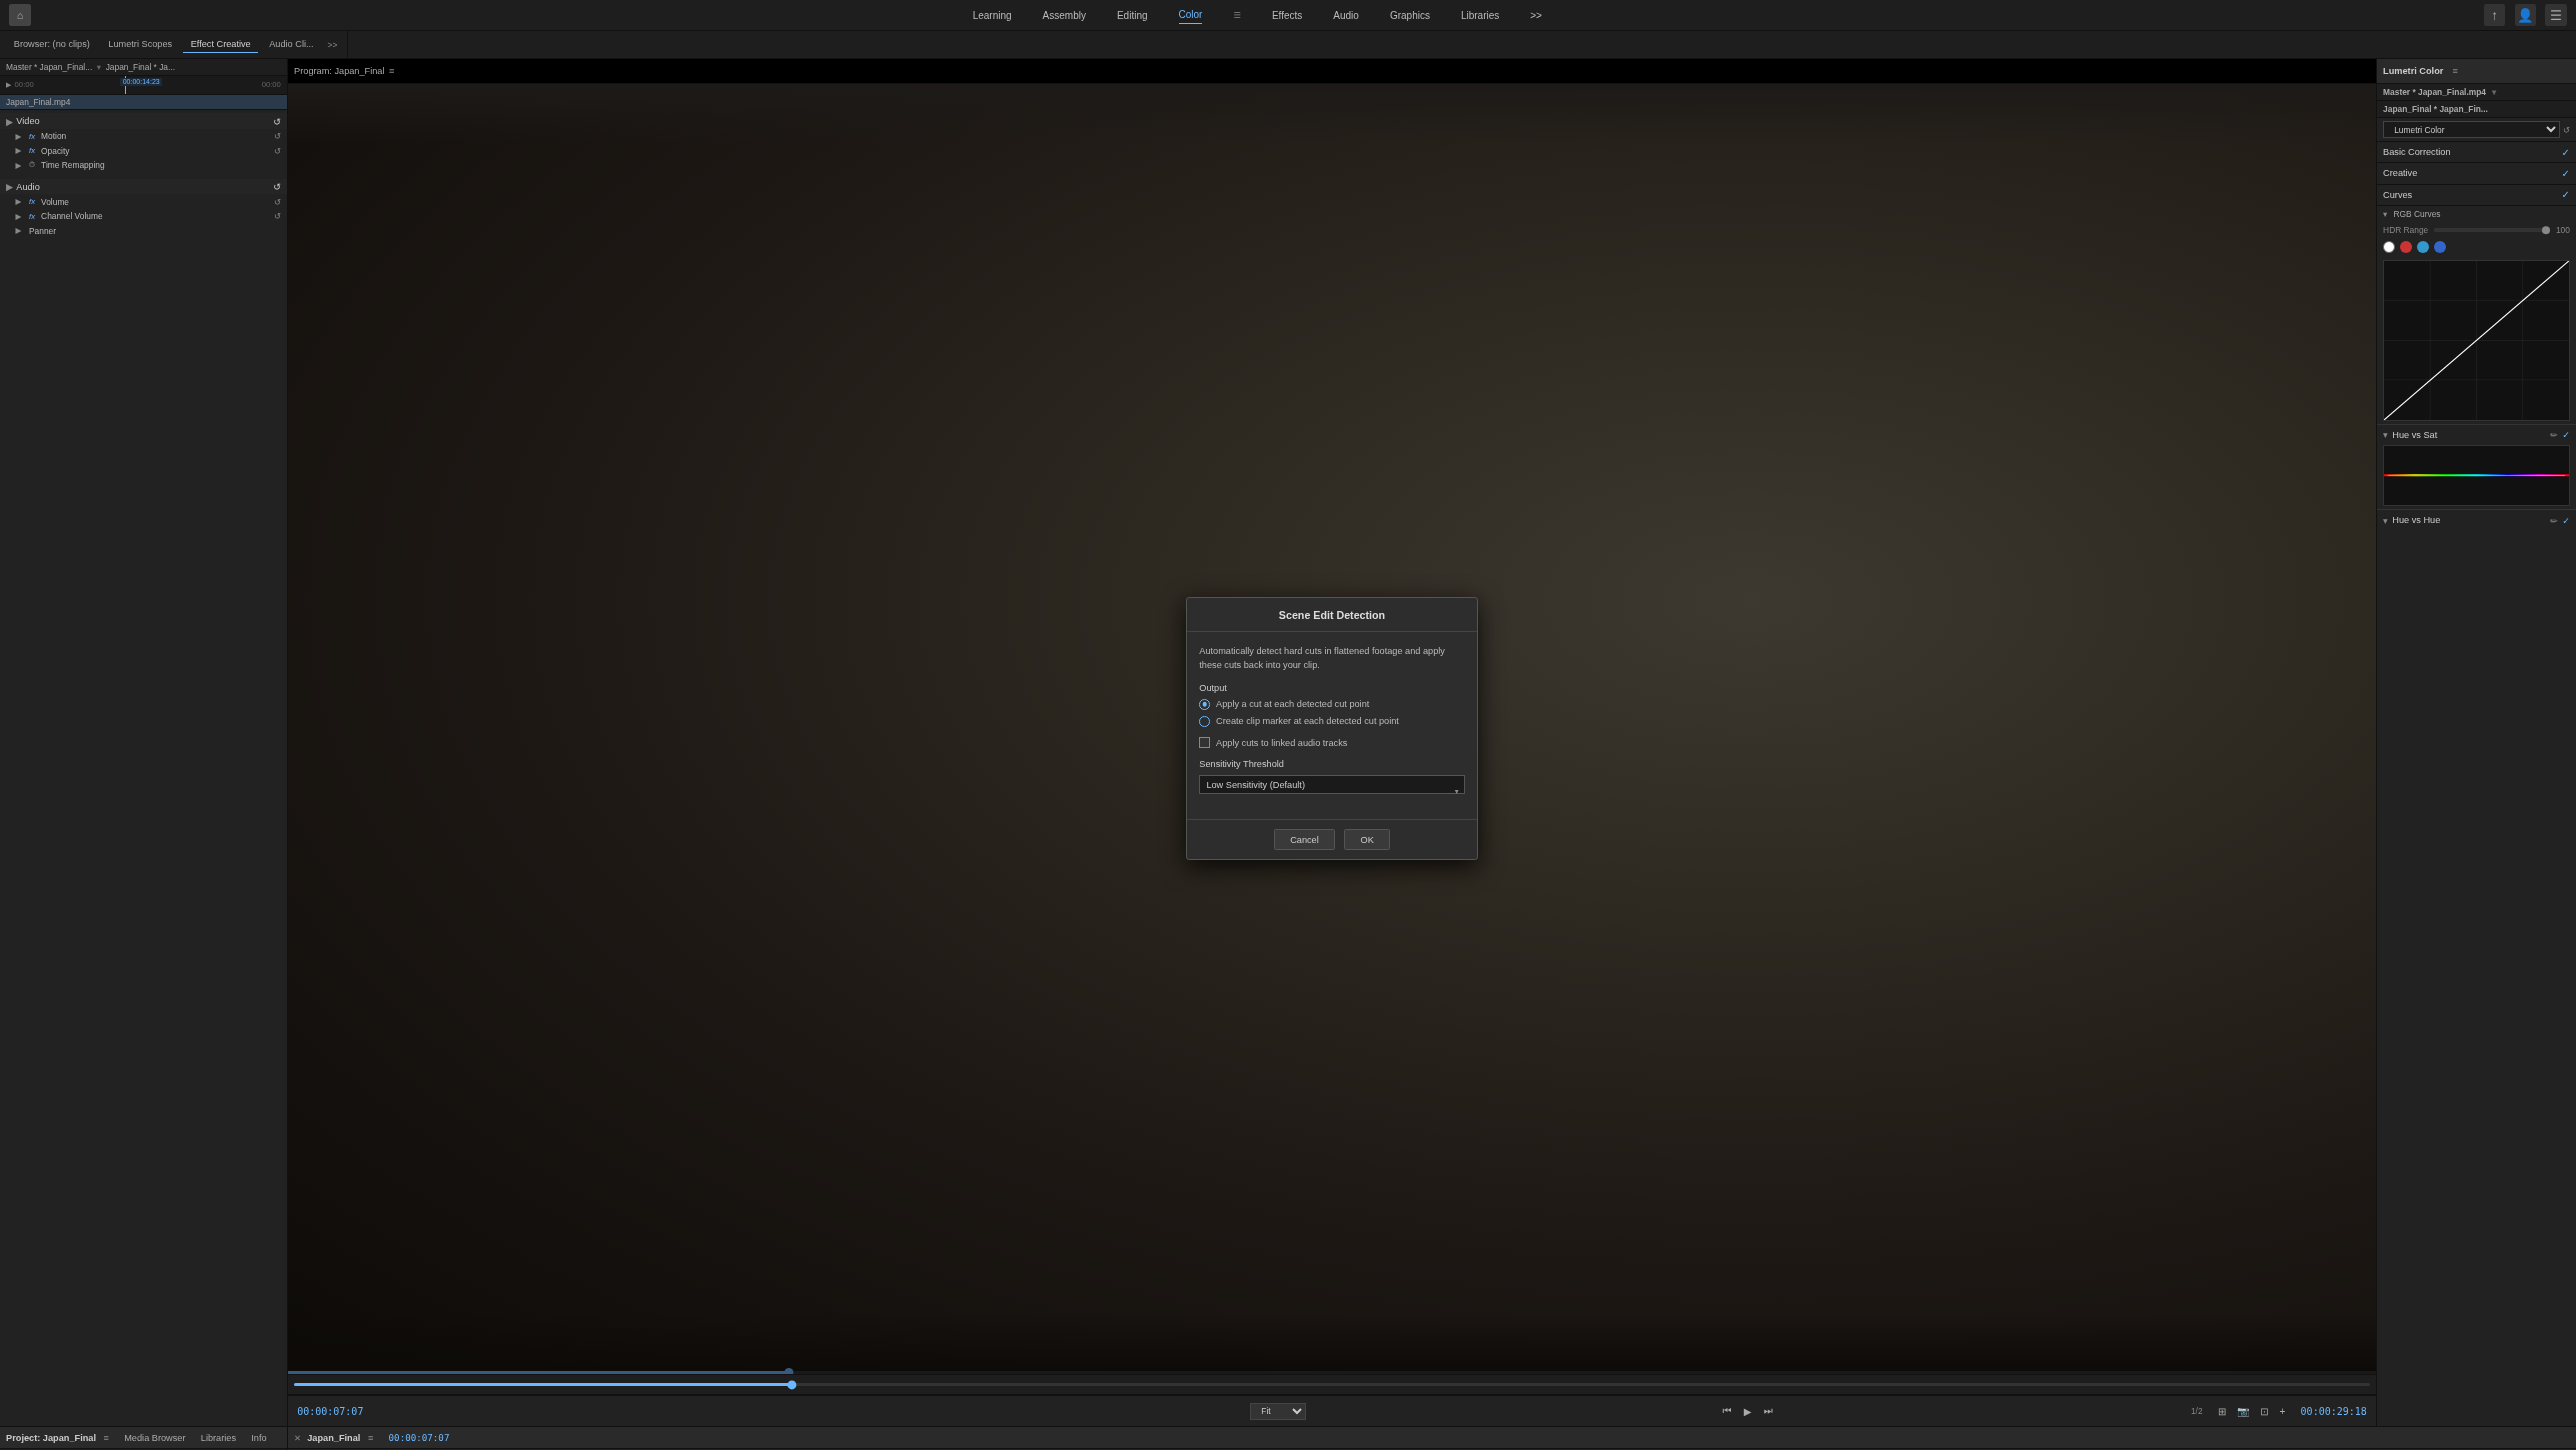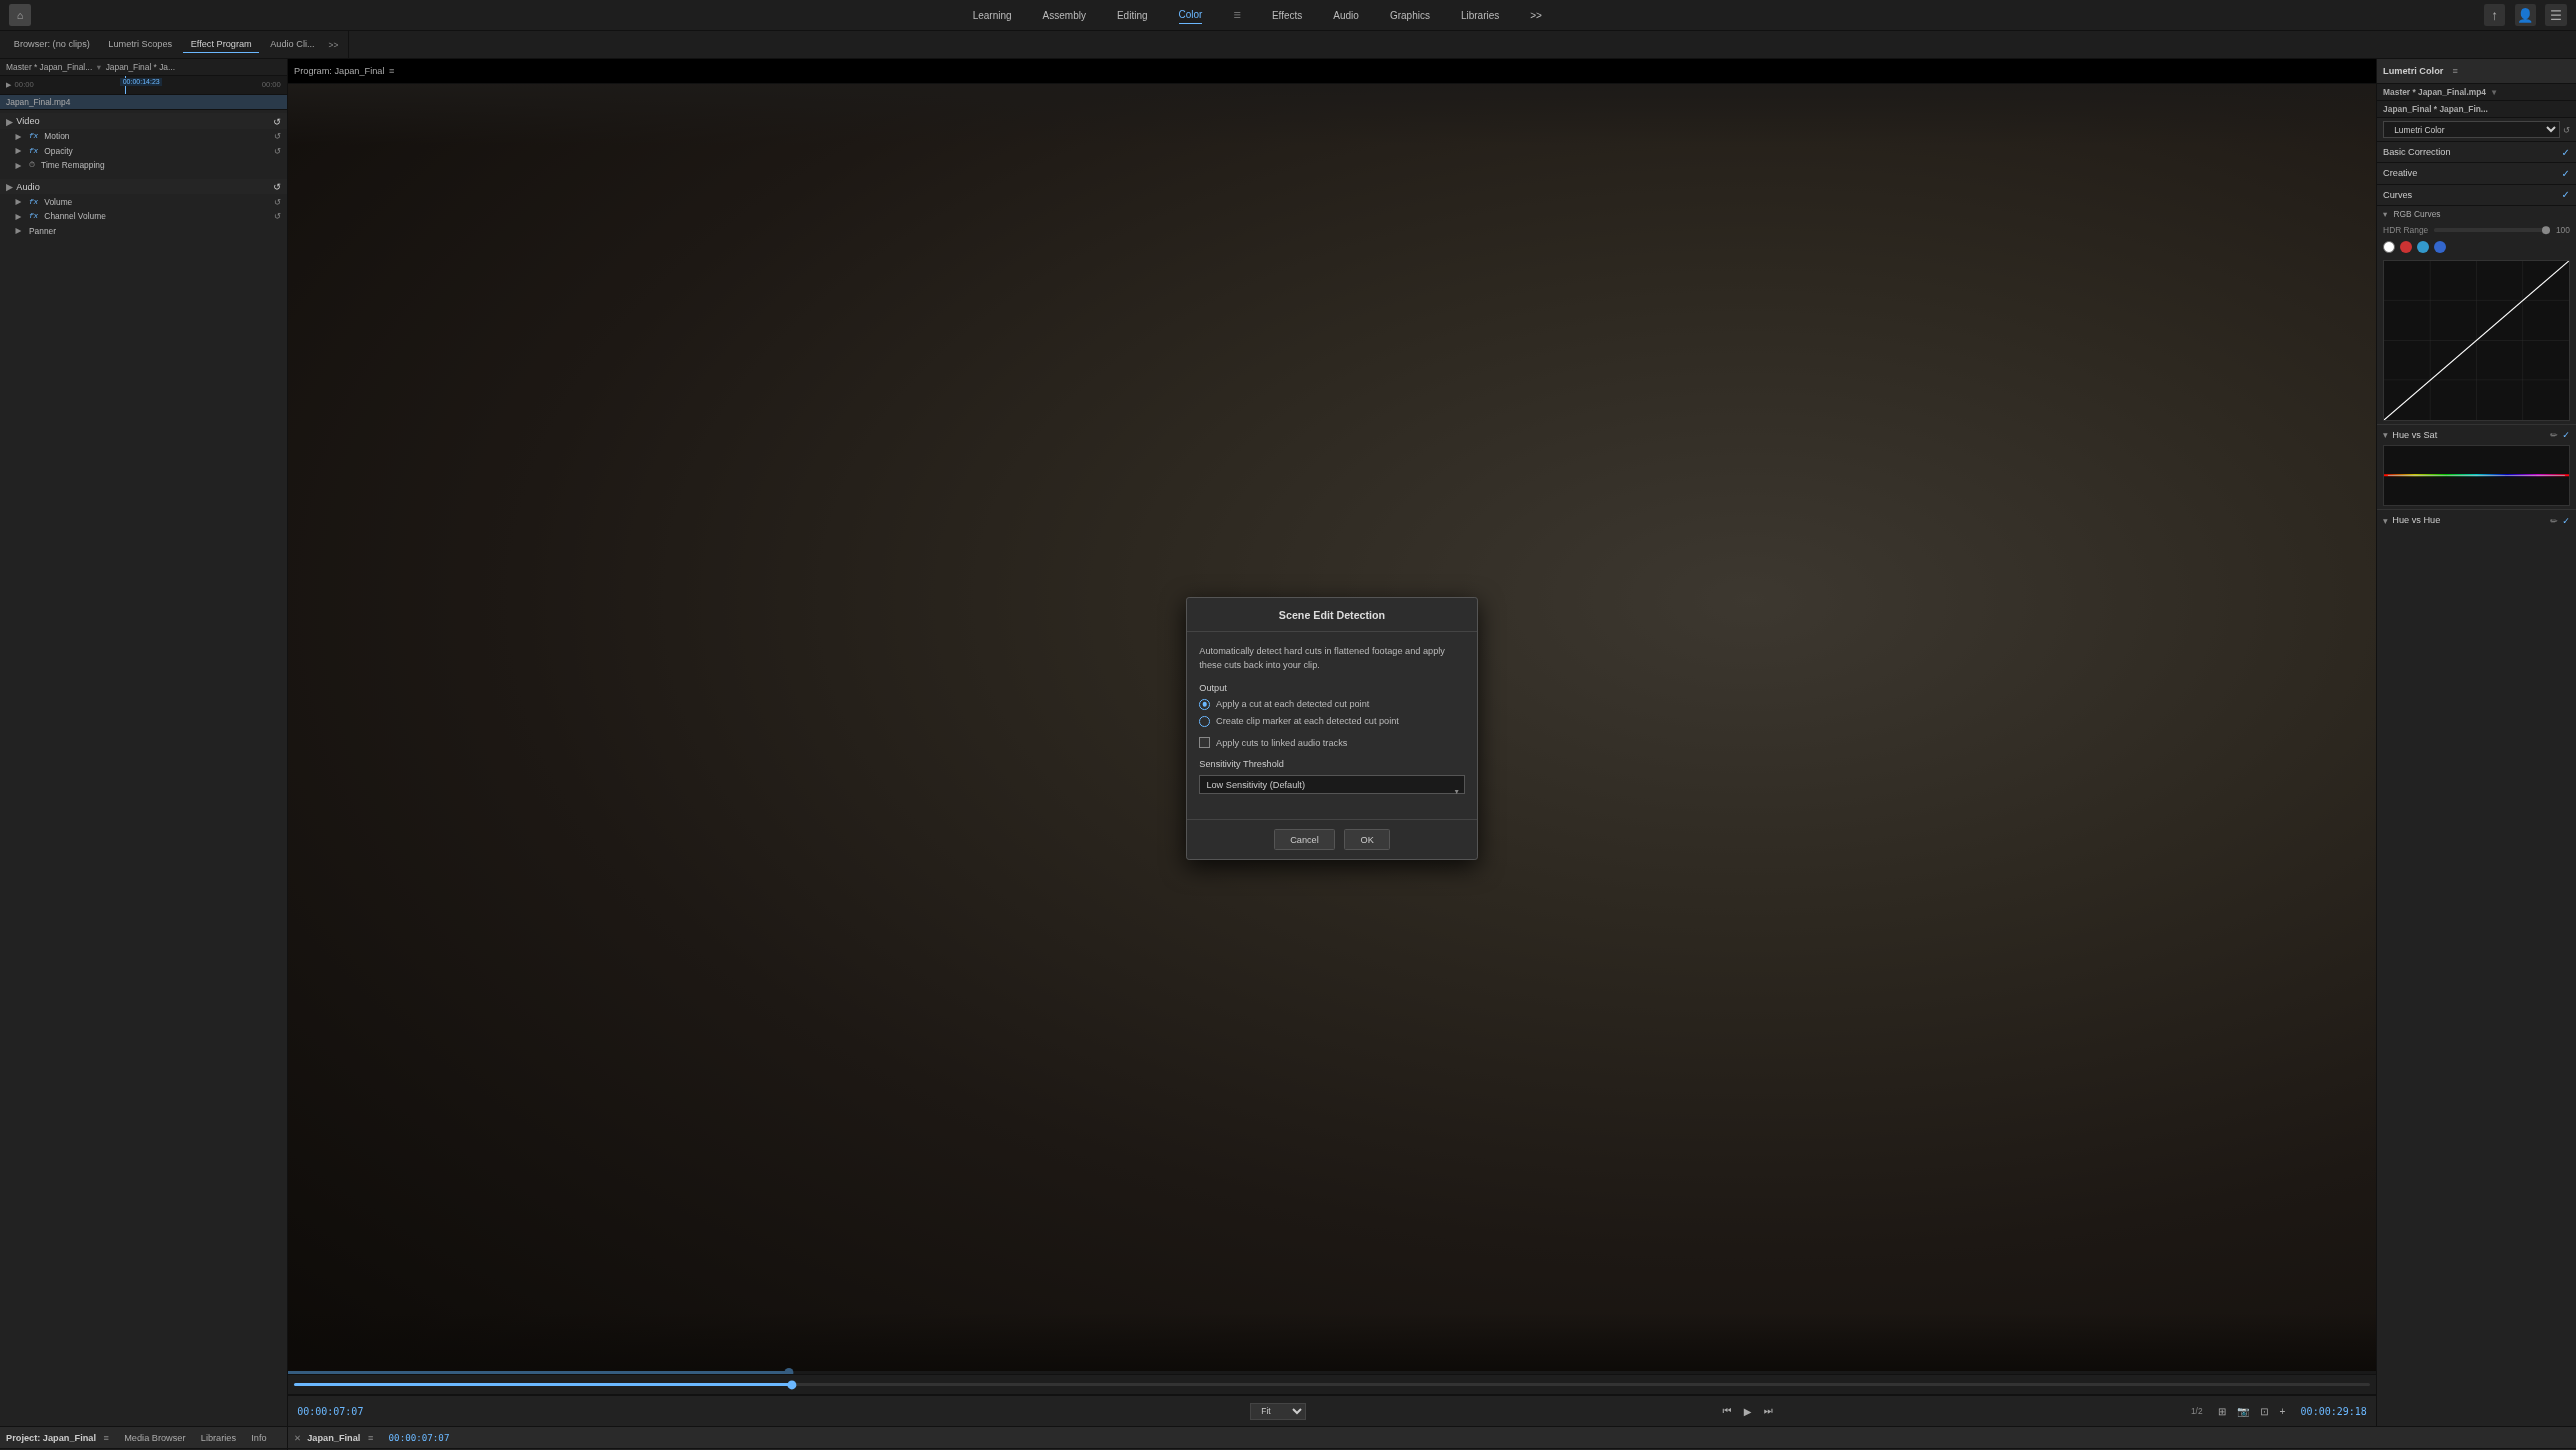--- a/index.html
+++ b/index.html
@@ -103,21 +103,21 @@
     }
     .effect-item {
       display: flex;
       align-items: center;
       padding: 2.3px 6.1px 2.3px 15.4px;
       color: #bbb;
       font-size: 8.4px;
       justify-content: space-between;
     }
     .effect-item-left { display: flex; align-items: center; gap: 4.6px; }
-    .fx-badge { color: #6bb8ff; font-size: 7.7px; font-style: italic; margin-right: 1.5px; font-family: Liberation Mono, monospace; }
+    .fx-badge { color: #6bb8ff; font-size: 7.7px; font-style: italic; margin-right: 1.5px; }
     .reset-icon { color: #888; font-size: 8.4px; cursor: pointer; }
     .chevron { margin-right: 3.1px; color: #888; font-size: 7.7px; }
 
     
     .center-panel {
       flex: 1;
       display: flex;
       flex-direction: column;
       background: #1a1a1a;
     }
@@ -447,21 +447,21 @@
     <button class="nav-icon-btn">↑</button>
     <button class="nav-icon-btn">👤</button>
     <button class="nav-icon-btn">☰</button>
   </div>
 </div>
 
 <div class="panel-tabs-row">
   <div class="panel-section">
     <span class="panel-tab">Browser: (no clips)</span>
     <span class="panel-tab">Lumetri Scopes</span>
-    <span class="panel-tab active">Effect Program</span>
+    <span class="panel-tab active">Effect Creative</span>
     <span class="panel-tab">Audio Cli...</span>
     <span class="panel-more">&gt;&gt;</span>
   </div>
 </div>
 
 <div class="main-layout">
 
   <div class="left-panel">
     <div class="panel-clip-select">
       <span style="color:#aaa;font-size:8.4px;">Master * Japan_Final...</span>

